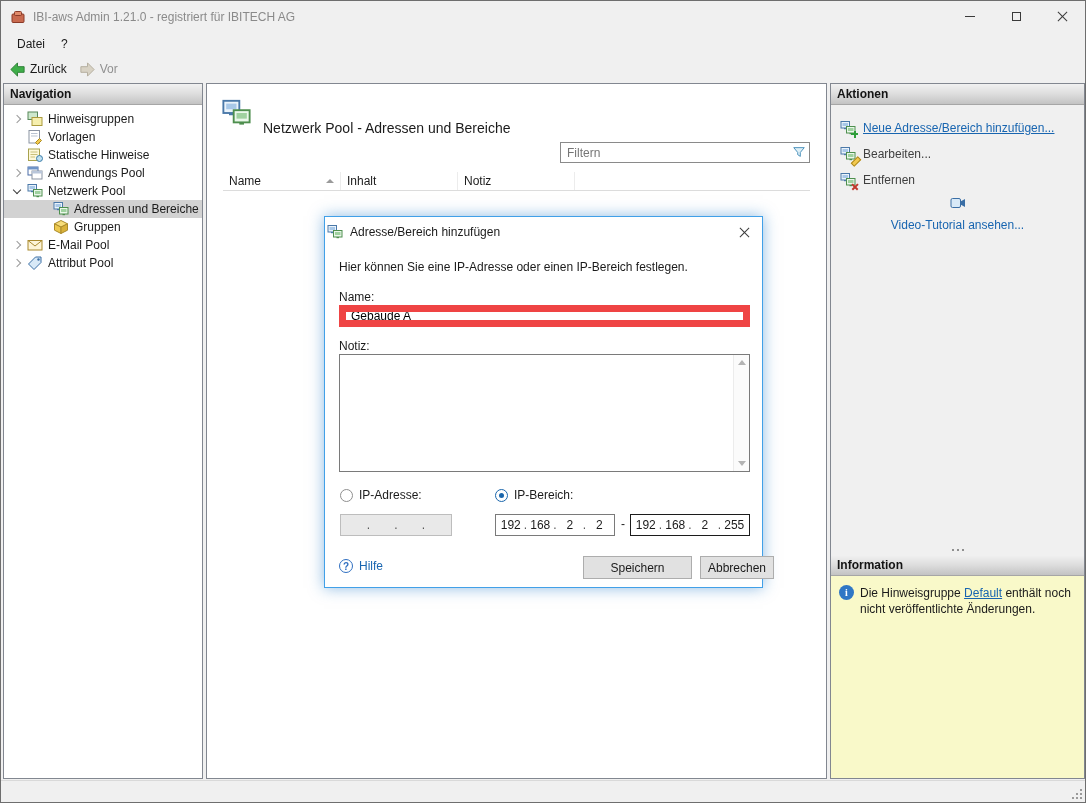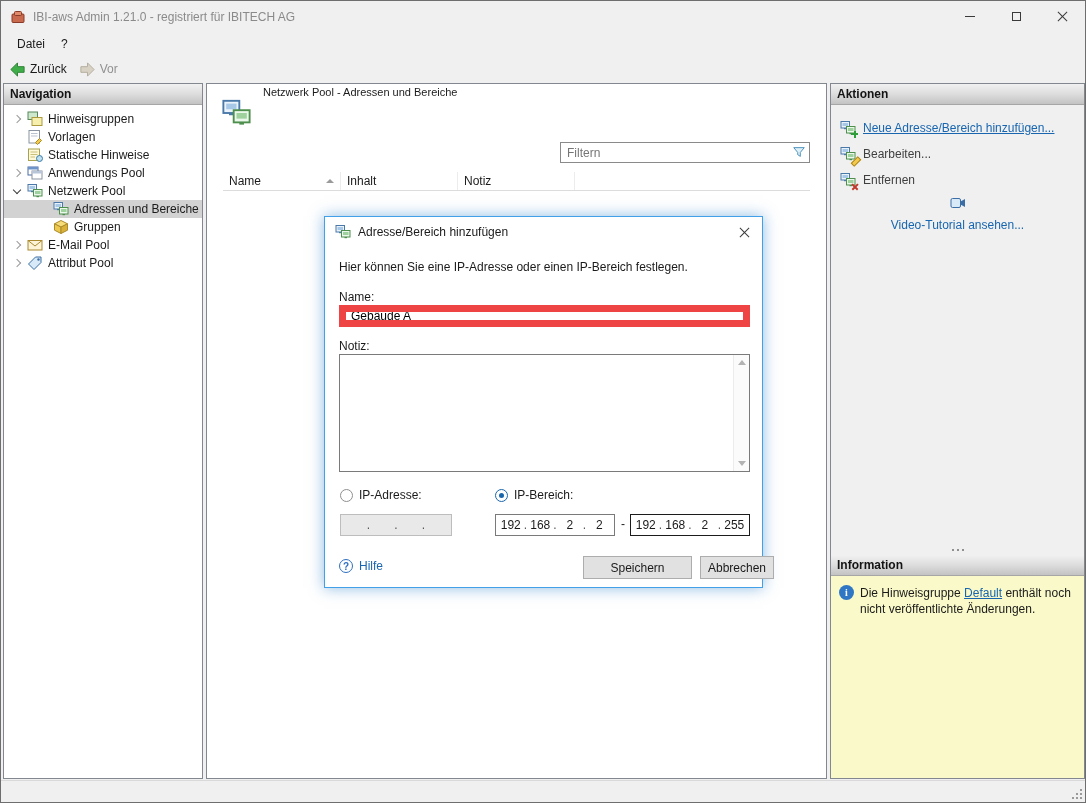--- a/index.html
+++ b/index.html
@@ -46,38 +46,38 @@
       border-right:1px solid #9a9a9a; border-bottom:1px solid #9a9a9a; transform:rotate(-45deg); }
   .chev.expanded::before { content:""; position:absolute; left:4px; top:3px; width:5px; height:5px;
       border-right:1px solid #3c3c3c; border-bottom:1px solid #3c3c3c; transform:rotate(45deg); }
   .ic { width:16px; height:16px; flex:none; }
   .tree-lbl { margin-left:2px; white-space:nowrap; }
 
   
   .main { position:absolute; left:205px; top:82px; width:621px; bottom:23px;
           border:1px solid #828790; background:#fff; }
   .ic-big { position:absolute; left:13px; top:14px; width:33px; height:30px; }
-  .main-title { position:absolute; left:56px; top:2px; font-size:11px; color:#1b1b1b; }
+  .main-title { position:absolute; left:56px; top:36px; font-size:14px; color:#1b1b1b; }
   .filter-wrap { position:absolute; top:58px; right:16px; width:250px; height:21px; }
   .filter-input { width:100%; height:100%; border:1px solid #8a8a8a; padding:0 24px 0 6px;
       font:12px "Liberation Sans",sans-serif; color:#1b1b1b; background:#fff; }
   .filter-input::placeholder { color:#767676; }
   .funnel { position:absolute; right:4px; top:3px; width:14px; height:14px; }
   .thead { position:absolute; left:16px; right:16px; top:88px; height:19px; display:flex;
            border-bottom:1px solid #dcdcdc; }
   .th { display:flex; align-items:center; padding-left:6px; border-right:1px solid #ececec; color:#1b1b1b; }
   .th.c1 { width:118px;justify-content:center; } .th.c2 { width:117px; } .th.c3 { width:117px; }
   .sort-asc { width:0; height:0; border-left:4px solid transparent; border-right:4px solid transparent;
               border-bottom:4px solid #9a9a9a; margin-left:auto; margin-right:6px; }
 
   
   .dialog { position:absolute; left:323px; top:215px; width:439px; height:372px; background:#fff;
             border:1px solid #41a0e8; box-shadow:0 0 14px rgba(30,120,200,.5); z-index:20; }
   .dlg-titlebar { position:absolute; left:0; top:0; right:0; height:30px; display:flex;
-                  align-items:center; padding-left:10px; gap:7px; }
+                  align-items:center; padding-left:2px; gap:7px; }
   .dlg-close { position:absolute; top:0; right:0; width:36px; height:30px; display:flex;
                align-items:center; justify-content:center; background:none; border:none; }
   .dlg-desc { position:absolute; left:14px; top:43px; }
   .lbl-name { position:absolute; left:14px; top:73px; }
   .inp-name { position:absolute; left:14px; top:88px; width:411px; height:22px;
       border:7px solid #ef4444; padding:0 5px; font:12px "Liberation Sans",sans-serif; }
   .lbl-note { position:absolute; left:14px; top:122px; }
   .note-box { position:absolute; left:14px; top:137px; width:411px; height:118px;
       border:1px solid #7a7a7a; background:#fff; }
   .note-ta { position:absolute; inset:0; border:none; resize:none; outline:none;

